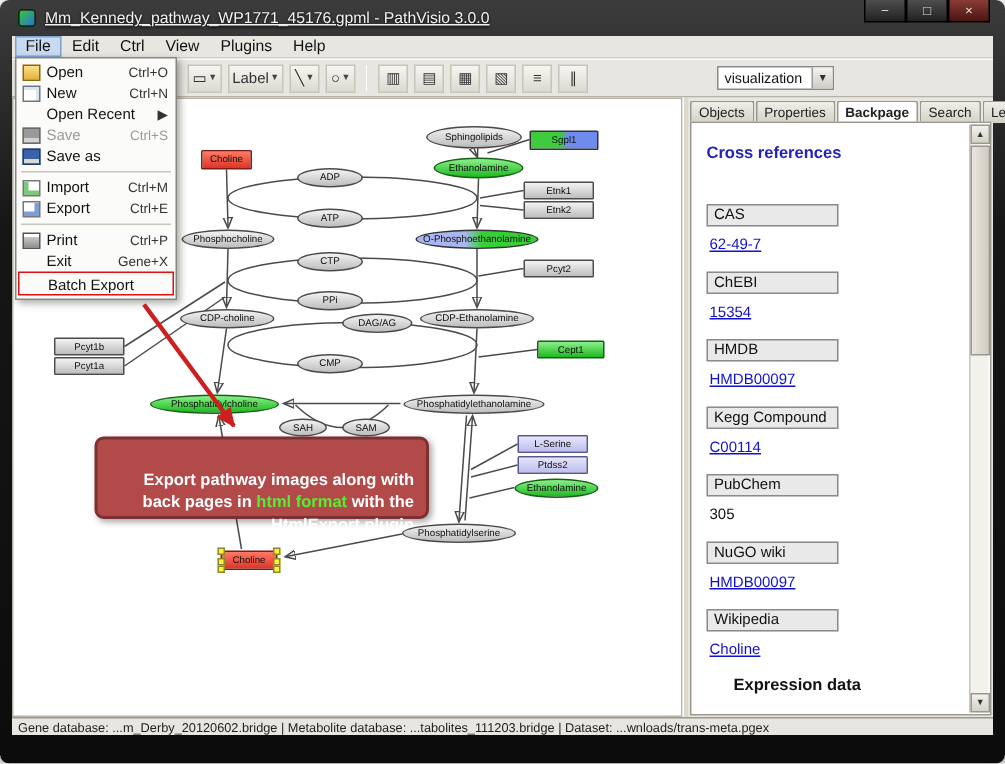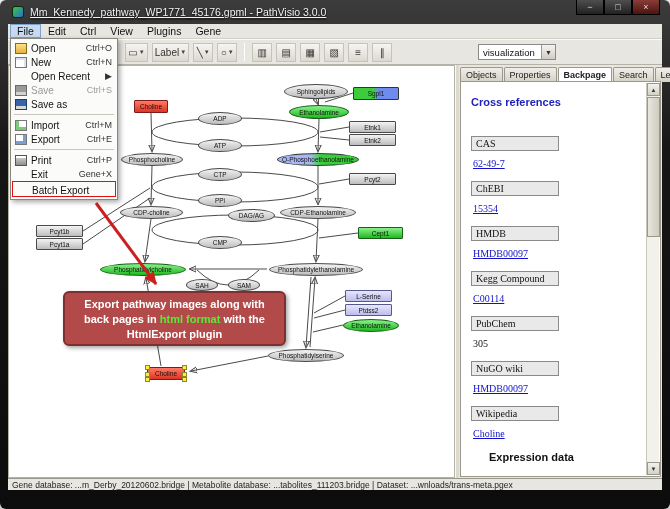--- a/index.html
+++ b/index.html
@@ -47,33 +47,33 @@
   .fill-gray { background:linear-gradient(180deg,#f3f3f3,#bdbdbd); border:1px solid #4a4a4a; }
   .fill-green { background:linear-gradient(180deg,#8af08a,#1eb91e); border:1px solid #166018; }
   .fill-red { background:linear-gradient(180deg,#ff7a66,#dd3526); border:1px solid #7c1e17; }
   .fill-lavender { background:linear-gradient(180deg,#e6e6fb,#bdbdf0); border:1px solid #57578c; }
   .fill-greenblue { background:linear-gradient(90deg,#3ecb3e 0 44%,#6f8bee 56% 100%); border:1px solid #333; }
   .fill-ophospho { background:linear-gradient(90deg,#aab6ef 0 40%,#37cf37 54% 100%); border:1px solid #333; }
   .handle { position:absolute; width:5px; height:5px; background:#ffef3a; border:1px solid #8a8a2a; }
   .handle.tl{left:-3px;top:-3px}.handle.tr{right:-3px;top:-3px}.handle.bl{left:-3px;bottom:-3px}.handle.br{right:-3px;bottom:-3px}
   .handle.ml{left:-3px;top:4px}.handle.mr{right:-3px;top:4px}
 
-  .annotation { position:absolute; left:54px; top:225px; width:223px; height:55px; background:#b24a4a; border:2px solid #7e2f2f; border-radius:6px; color:#fff; font-weight:bold; font-size:11px; text-align:center; padding:4px 8px; line-height:1.35; box-shadow:2px 2px 4px rgba(0,0,0,.35); }
+  .annotation { position:absolute; left:54px; top:225px; width:223px; height:55px; background:#b24a4a; border:2px solid #7e2f2f; border-radius:6px; color:#fff; font-weight:bold; font-size:11px; text-align:right; padding:20px 8px; line-height:1.35; box-shadow:2px 2px 4px rgba(0,0,0,.35); }
   .annotation .hl { color:#55ee33; }
 
   .splitter { position:absolute; left:447px; top:0; width:4px; height:413px; background:#dcd9cf; border-left:1px solid #fbfaf7; }
 
   .right-panel { position:absolute; left:451px; top:0; width:203px; height:413px; background:#e8e6e0; }
   .tabs { position:absolute; left:1px; top:2px; height:15px; display:flex; }
   .tab { font-size:9px; color:#222; padding:2px 5px 1px; background:linear-gradient(180deg,#f0eee8,#d4d1c6); border:1px solid #9a978c; border-bottom:none; border-radius:2px 2px 0 0; margin-right:1px; }
   .tab.active { background:#fff; position:relative; top:0; font-weight:bold; }
   .panel-content { position:absolute; left:1px; top:16px; right:1px; bottom:1px; background:#fff; border:1px solid #9a978c; overflow:hidden; }
   .backpage { position:absolute; left:0; top:0; right:14px; bottom:0; padding:8px 4px 4px 10px; }
   .bp-title { color:#2222bb; font-weight:bold; font-size:11px; margin:6px 0 28px; }
-  .bp-section { margin-bottom:12px;font-family:Liberation Serif, serif; }
+  .bp-section { margin-bottom:12px; }
   .bp-header { width:88px; height:15px; background:#e9e9e9; border:1px solid #8a8a8a; font-size:10px; color:#111; padding:1px 4px; }
   .bp-link { margin:7px 0 0 2px; font-size:10px; color:#1111cc; text-decoration:underline; }
   .bp-value { margin:7px 0 0 2px; font-size:10px; color:#111; }
   .bp-footer { font-weight:bold; font-size:11px; color:#111; margin-top:6px;padding-left:18px; }
 
   .vscroll { position:absolute; right:1px; top:1px; bottom:1px; width:13px; background:#f2f1ec; border-left:1px solid #c9c6bb; }
   .vs-arrow { position:absolute; left:0; width:13px; height:13px; background:linear-gradient(180deg,#f2f1ec,#d4d1c6); border:1px solid #9a978c; font-size:6px; color:#333; text-align:center; line-height:12px; }
   .vs-arrow.up{top:0}.vs-arrow.down{bottom:0}
   .vs-thumb { position:absolute; left:0; top:14px; width:13px; height:140px; background:linear-gradient(90deg,#e8e6df,#cfccc0); border:1px solid #9a978c; }
 
@@ -116,21 +116,21 @@
   </div>
 
   <div class="client">
 
     <div class="menubar">
         <span class="menu-root active">File</span>
         <span class="menu-root">Edit</span>
         <span class="menu-root">Ctrl</span>
         <span class="menu-root">View</span>
         <span class="menu-root">Plugins</span>
-        <span class="menu-root">Gene</span>
+        <span class="menu-root">Help</span>
       </div>
 
     <div class="toolbar">
       <span class="tb-label">Zoom:</span>
       <div class="combo zoom-combo">
         <span class="val">100%</span>
         <span class="dd">▼</span>
       </div>
       <div class="tb-sep"></div>
 

